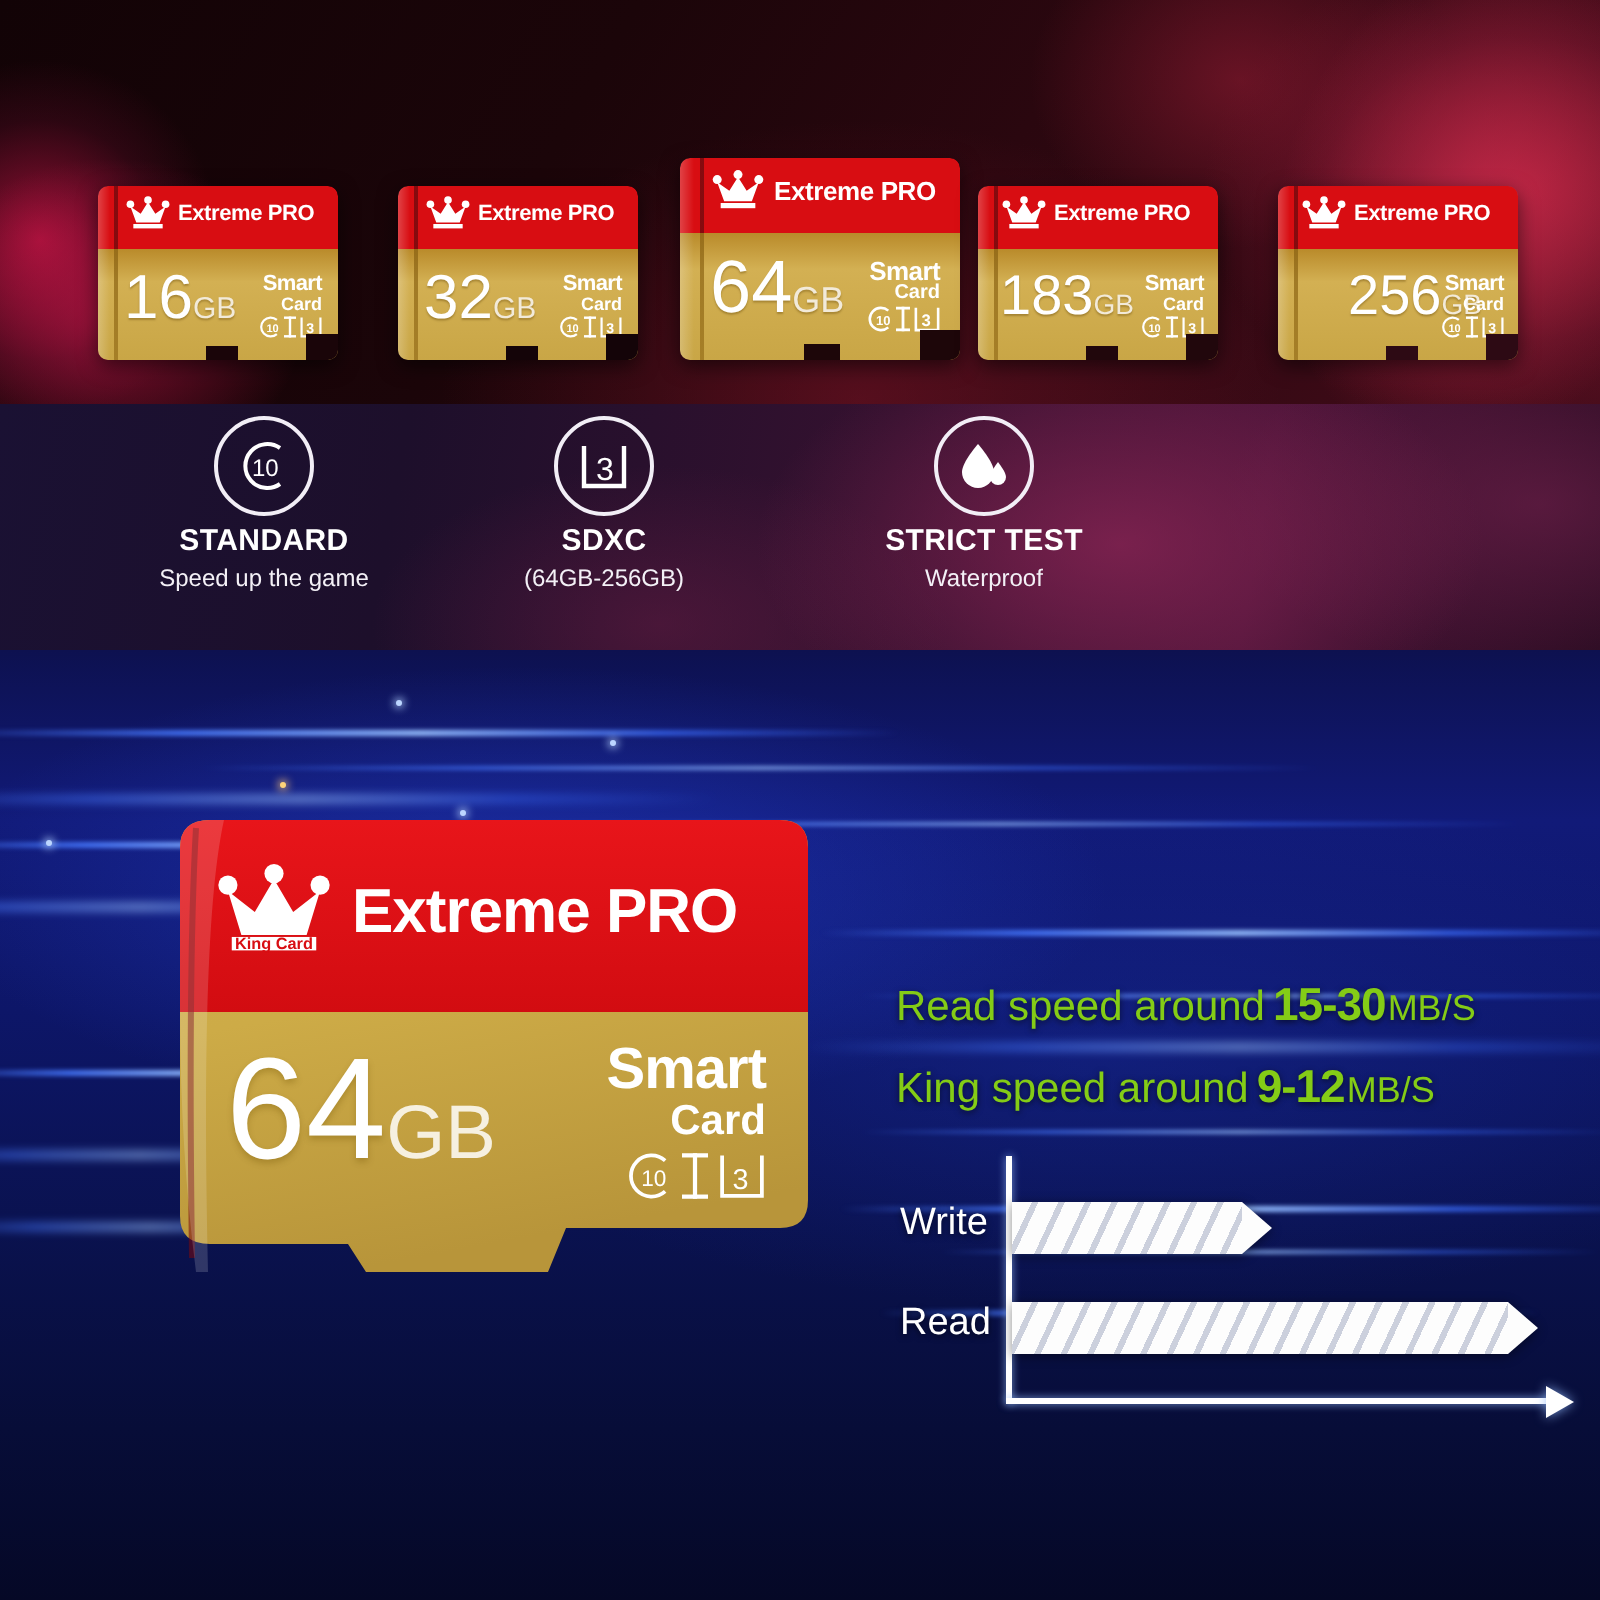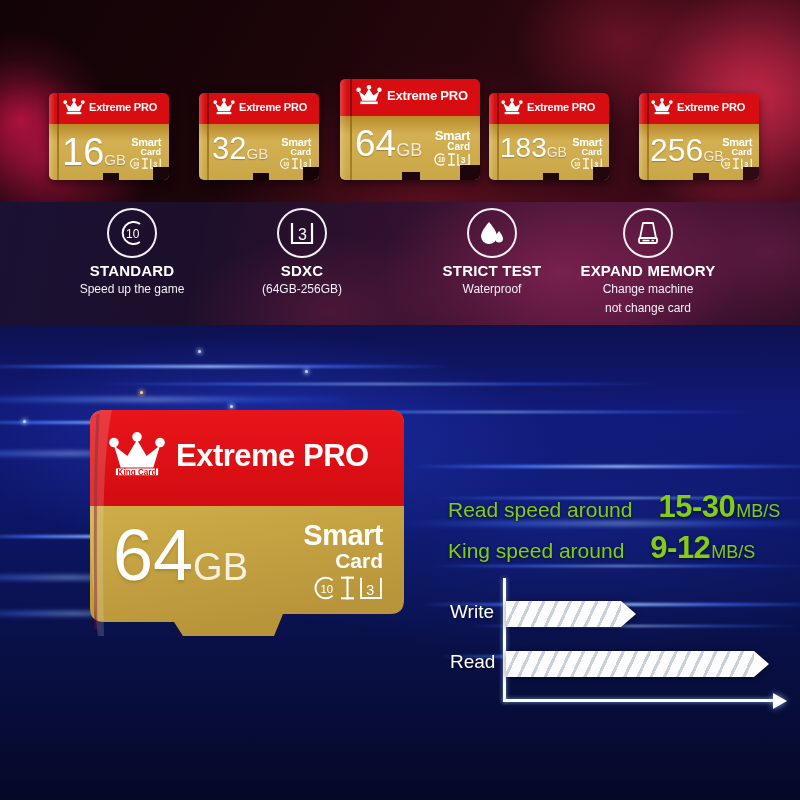--- a/index.html
+++ b/index.html
@@ -191,21 +191,21 @@
   
   .speedline {
     position: absolute;
     color: #84cc16;
     white-space: nowrap;
     text-shadow: 0 1px 3px rgba(0,0,0,0.6);
     display: flex;
     align-items: baseline;
   }
   .speedline .lbl { font-size: 21px; }
-  .speedline .num { font-size: 31px; font-weight: 600; margin-left: 26px; letter-spacing: -0.5px; }
+  .speedline .num { font-size: 23px; font-weight: 600; margin-left: 4px; letter-spacing: -0.5px; }
   .speedline .mu  { font-size: 18px; margin-left: 1px; }
 
   
   .axis-v {
     position: absolute;
     background: #ffffff;
     box-shadow: 0 0 4px rgba(150,190,255,0.8);
   }
   .axis-h {
     position: absolute;
@@ -269,21 +269,21 @@
         <svg width="22" height="17" viewBox="0 0 30 23">
           <path d="M3 7 L7 18 L23 18 L27 7 L20 12 L15 4 L10 12 Z" fill="#fff"></path>
           <circle cx="3" cy="5.5" r="2.6" fill="#fff"></circle>
             <circle cx="15" cy="2.6" r="2.6" fill="#fff"></circle>
             <circle cx="27" cy="5.5" r="2.6" fill="#fff"></circle>
           <rect x="5" y="19" width="20" height="3" fill="#fff"></rect>
         </svg>
         <span class="brand" style="font-size:11px;">Extreme PRO</span>
       </div>
       <div class="cap" style="left:13px; top:38px;">
-        <span style="font-size:38px;">16</span>
+        <span style="font-size:31px;">16</span>
         <span class="unit" style="font-size:15px;">GB</span>
       </div>
       <div class="smart" style="right:8px; top:44px; font-size:11px;">
         <span class="s1">Smart</span>
         <span class="s2" style="font-size:9px;">Card</span>
         <span class="marks">
           <svg width="11" height="11" viewBox="0 0 14 14">
             <path d="M12 2.5 A6 6 0 1 0 12 11.5" stroke="#fff" stroke-width="1.4" fill="none"></path>
             <text x="5.4" y="10" font-size="7" fill="#fff" font-family="sans-serif">10</text>
           </svg>
@@ -441,21 +441,21 @@
         <svg width="22" height="17" viewBox="0 0 30 23">
           <path d="M3 7 L7 18 L23 18 L27 7 L20 12 L15 4 L10 12 Z" fill="#fff"></path>
           <circle cx="3" cy="5.5" r="2.6" fill="#fff"></circle>
             <circle cx="15" cy="2.6" r="2.6" fill="#fff"></circle>
             <circle cx="27" cy="5.5" r="2.6" fill="#fff"></circle>
           <rect x="5" y="19" width="20" height="3" fill="#fff"></rect>
         </svg>
         <span class="brand" style="font-size:11px;">Extreme PRO</span>
       </div>
       <div class="cap" style="left:11px; top:39px;">
-        <span style="font-size:32px;">256</span>
+        <span style="font-size:28px;padding-left:24px;">256</span>
         <span class="unit" style="font-size:14px;">GB</span>
       </div>
       <div class="smart" style="right:7px; top:44px; font-size:11px;">
         <span class="s1">Smart</span>
         <span class="s2" style="font-size:9px;">Card</span>
         <span class="marks">
           <svg width="11" height="11" viewBox="0 0 14 14">
             <path d="M12 2.5 A6 6 0 1 0 12 11.5" stroke="#fff" stroke-width="1.4" fill="none"></path>
             <text x="5.4" y="10" font-size="7" fill="#fff" font-family="sans-serif">10</text>
           </svg>
@@ -506,33 +506,20 @@
       <div class="ic">
         <svg width="28" height="28" viewBox="0 0 28 28">
           <path d="M11 3 C11 3 3 12 3 17 A8 8 0 0 0 19 17 C19 12 11 3 11 3 Z" fill="#fff"></path>
           <path d="M21 12 C21 12 17 17 17 19.5 A4 4 0 0 0 25 19.5 C25 17 21 12 21 12 Z" fill="#fff"></path>
         </svg>
       </div>
       <div class="ftitle">STRICT TEST</div>
       <div class="fsub">Waterproof</div>
     </div>
 
-    <div class="feature" style="left:558px;">
-      <div class="ic">
-        <svg width="28" height="28" viewBox="0 0 28 28">
-          <path d="M9 4 L19 4 L22 19 L6 19 Z" stroke="#fff" stroke-width="1.8" fill="none" stroke-linejoin="round"></path>
-          <rect x="5" y="19" width="18" height="5" rx="1.2" stroke="#fff" stroke-width="1.8" fill="none"></rect>
-          <rect x="8.5" y="20.8" width="7" height="1.6" fill="#fff"></rect>
-          <rect x="17.5" y="20.8" width="2.4" height="1.6" fill="#fff"></rect>
-        </svg>
-      </div>
-      <div class="ftitle">EXPAND MEMORY</div>
-      <div class="fsub">Change machine</div>
-      <div class="fsub">not change card</div>
-    </div>
   </div>
 
   <div class="sec-bot">
 
     <div class="streak" style="left:-30px;  top:40px;  width:480px;"></div>
     <div class="streak thin" style="left:100px;  top:58px;  width:560px;"></div>
     <div class="streak fat" style="left:-60px;  top:72px;  width:420px;"></div>
     <div class="streak" style="left:-40px;  top:96px;  width:330px;"></div>
     <div class="streak thin" style="left:240px;  top:86px;  width:520px;"></div>
     <div class="streak fat" style="left:-80px;  top:126px; width:300px;"></div>

